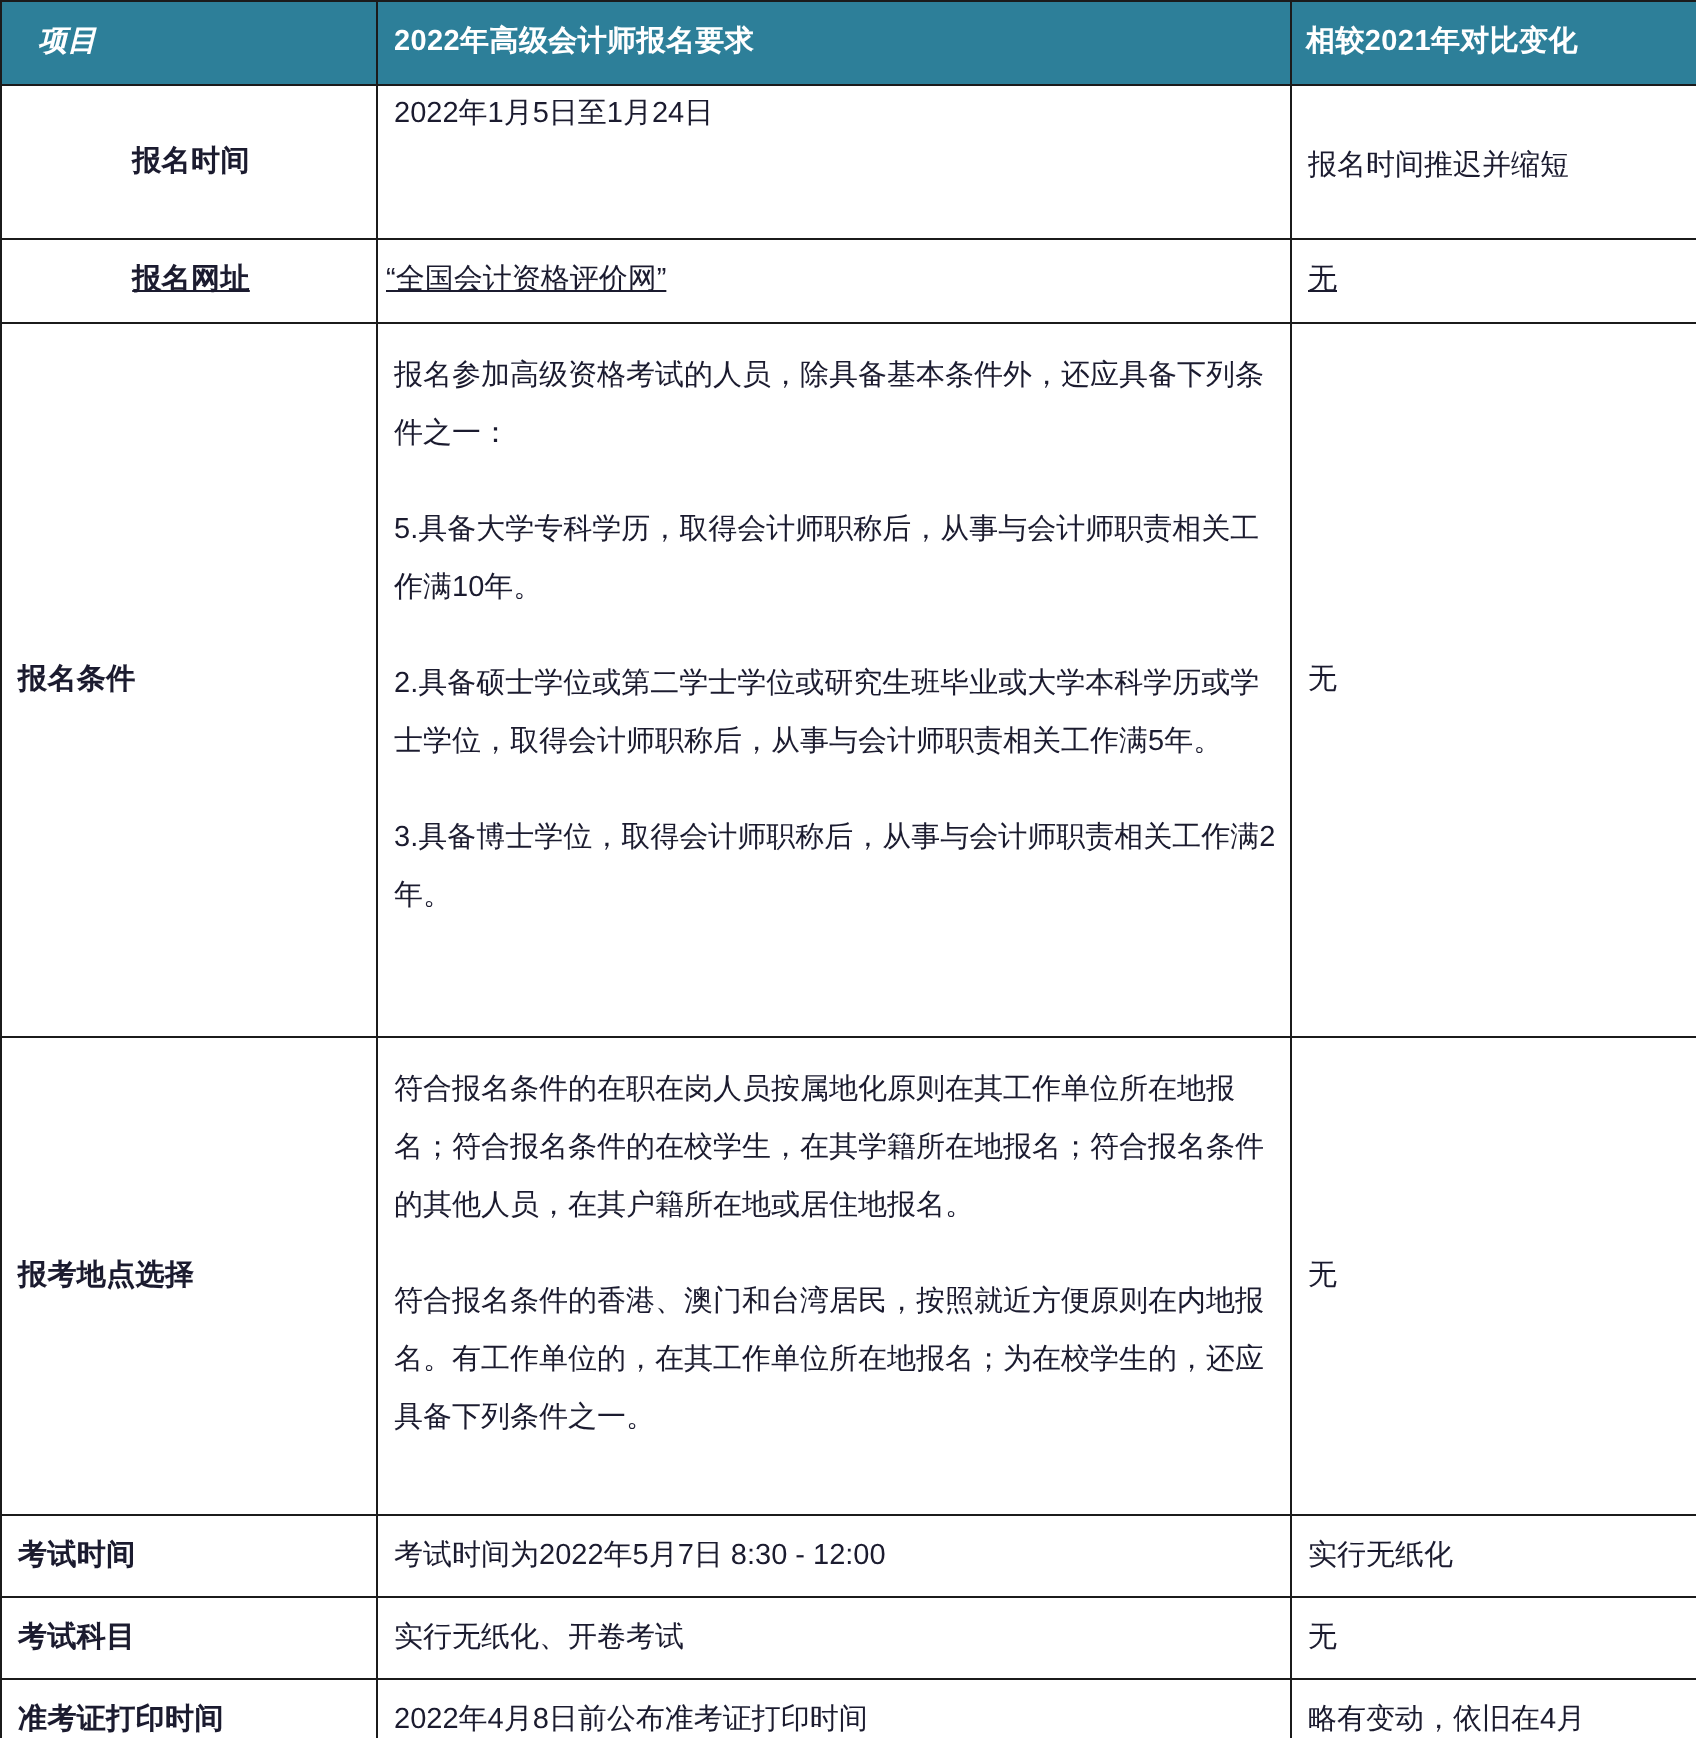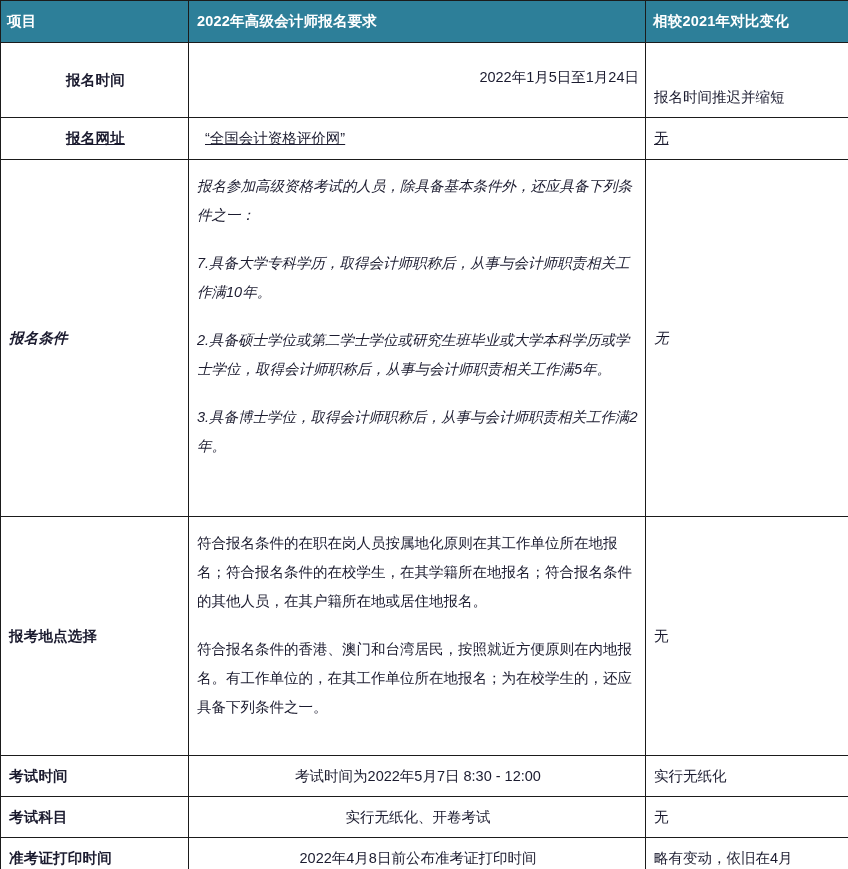--- a/index.html
+++ b/index.html
@@ -39,21 +39,21 @@
     color: #ffffff;
     font-weight: bold;
     height: 33px;
     padding-top: 2px;
     padding-bottom: 2px;
     line-height: 1.2;
     font-size: 15px;
     border-color: #1b1b1b;
     letter-spacing: 0.2px;
   }
-  thead th.h-item  { padding-left: 6px; }
+  thead th.h-item  { padding-left: 18px; font-style: italic; }
   thead th.h-req   { padding-left: 8px; }
   thead th.h-delta { padding-left: 7px; }
 
   
   td.col-item {
     font-weight: bold;
     font-size: 14.5px;
     padding-left: 6px;
     line-height: 1.3;
     letter-spacing: 0.2px;
@@ -65,46 +65,45 @@
   }
   td.col-req .para {
     margin: 0;
     line-height: 2.0;
   }
   td.col-req .para + .para {
     margin-top: 19px;
   }
   td.col-req.single {
     line-height: 1.4;
-    text-align: center;
   }
   td.col-req.indented {
-    padding-left: 16px;
+    padding-left: 4px;
   }
   
   td.col-delta {
     padding-left: 7px;
     line-height: 1.35;
   }
 
   
   tr.r-signup-time td   { height: 50px; }
   tr.r-signup-url td    { height: 33px; text-decoration: underline; }
-  tr.r-conditions td    { height: 340px; font-style: italic; }
+  tr.r-conditions td    { height: 340px; }
   tr.r-location td      { height: 222px; margin-left: 28px; }
   tr.r-exam-time td,
   tr.r-exam-subject td,
   tr.r-exam-method td,
   tr.r-admit-print td,
   tr.r-score-release td { height: 32px; }
 
   tr.r-signup-time td.col-item,
   tr.r-signup-url td.col-item   { vertical-align: middle; text-align: center; }
-  tr.r-signup-time td.col-req   { vertical-align: top; padding-top: 20px; text-align: right; }
-  tr.r-signup-time td.col-delta { vertical-align: bottom; padding-bottom: 6px; }
+  tr.r-signup-time td.col-req   { vertical-align: top; padding-top: 0; }
+  tr.r-signup-time td.col-delta { vertical-align: bottom; padding-bottom: 22px; }
   tr.r-signup-url td.col-req,
   tr.r-signup-url td.col-delta  { vertical-align: middle; }
 
   tr.r-conditions td.col-req,
   tr.r-location td.col-req      { vertical-align: top; padding-top: 12px; }
   tr.r-conditions td.col-item,
   tr.r-location td.col-item,
   tr.r-conditions td.col-delta,
   tr.r-location td.col-delta    { vertical-align: middle; }
 </style>
@@ -135,21 +134,21 @@
     <tr class="r-signup-url">
       <td class="col-item">报名网址</td>
       <td class="col-req indented">“全国会计资格评价网”</td>
       <td class="col-delta">无</td>
     </tr>
 
     <tr class="r-conditions">
       <td class="col-item">报名条件</td>
       <td class="col-req">
         <p class="para">报名参加高级资格考试的人员，除具备基本条件外，还应具备下列条件之一：</p>
-        <p class="para">7.具备大学专科学历，取得会计师职称后，从事与会计师职责相关工作满10年。</p>
+        <p class="para">5.具备大学专科学历，取得会计师职称后，从事与会计师职责相关工作满10年。</p>
         <p class="para">2.具备硕士学位或第二学士学位或研究生班毕业或大学本科学历或学士学位，取得会计师职称后，从事与会计师职责相关工作满5年。</p>
         <p class="para">3.具备博士学位，取得会计师职称后，从事与会计师职责相关工作满2年。</p>
       </td>
       <td class="col-delta">无</td>
     </tr>
 
     <tr class="r-location">
       <td class="col-item">报考地点选择</td>
       <td class="col-req">
         <p class="para">符合报名条件的在职在岗人员按属地化原则在其工作单位所在地报名；符合报名条件的在校学生，在其学籍所在地报名；符合报名条件的其他人员，在其户籍所在地或居住地报名。</p>

